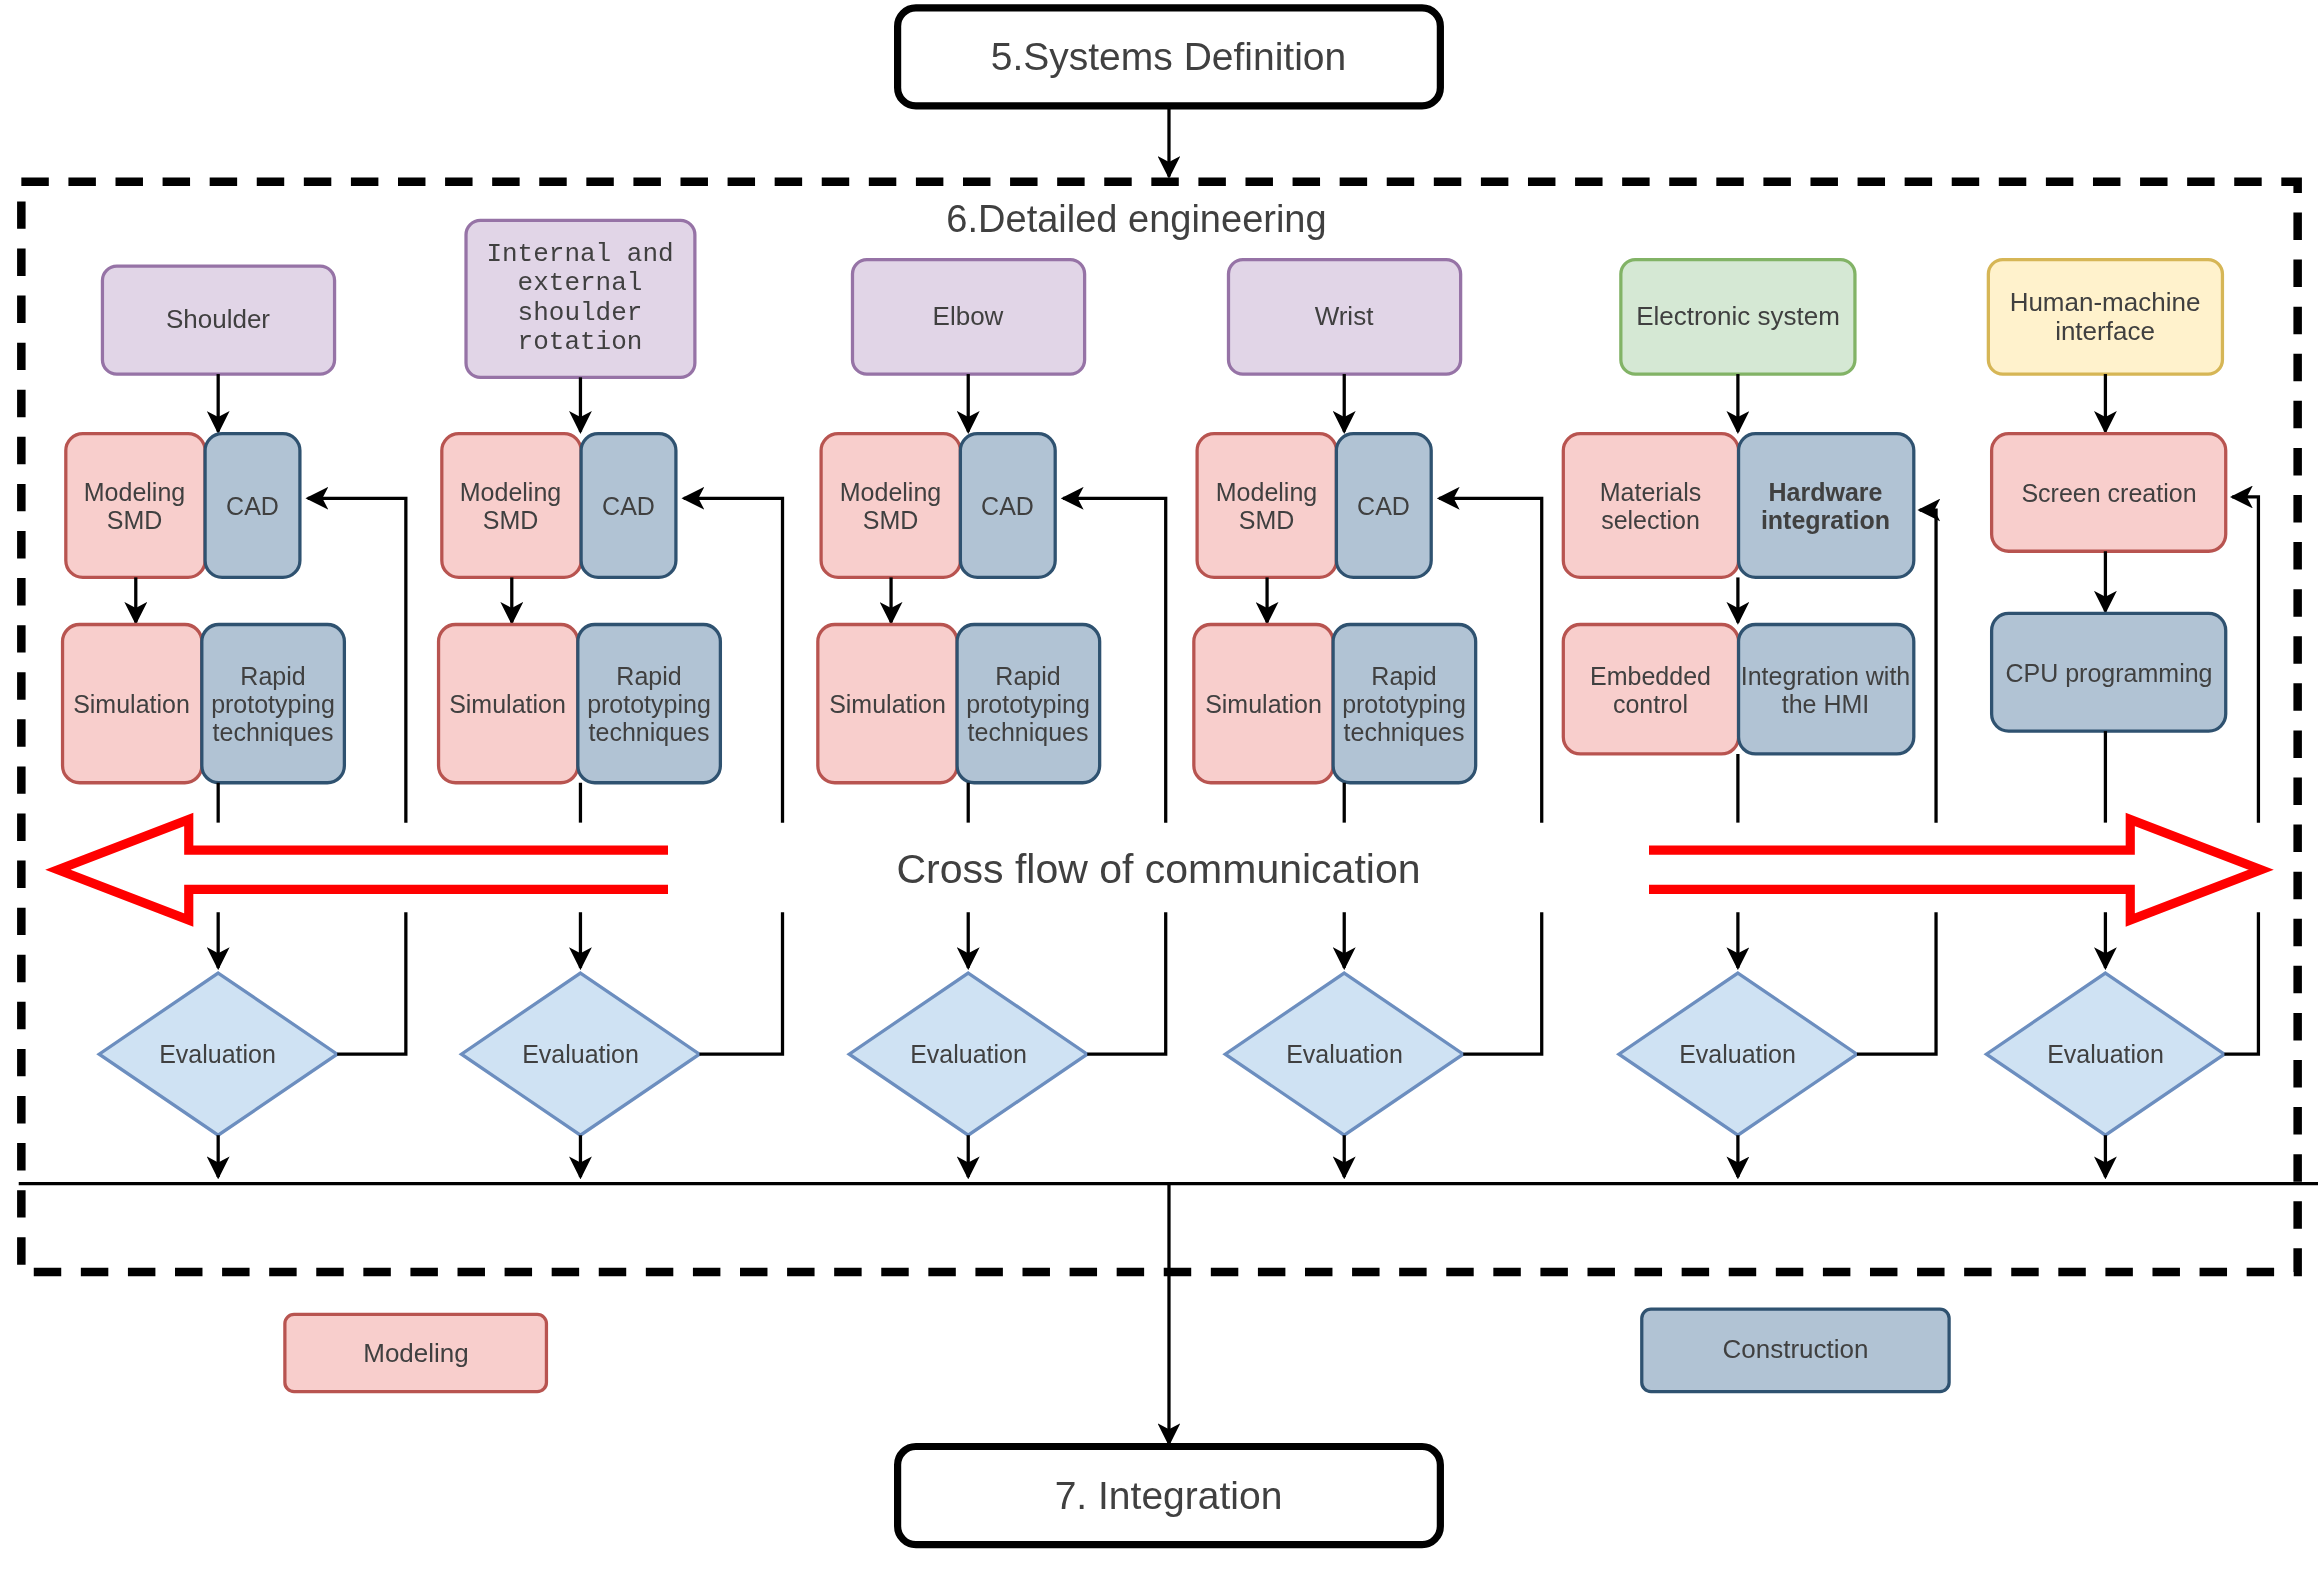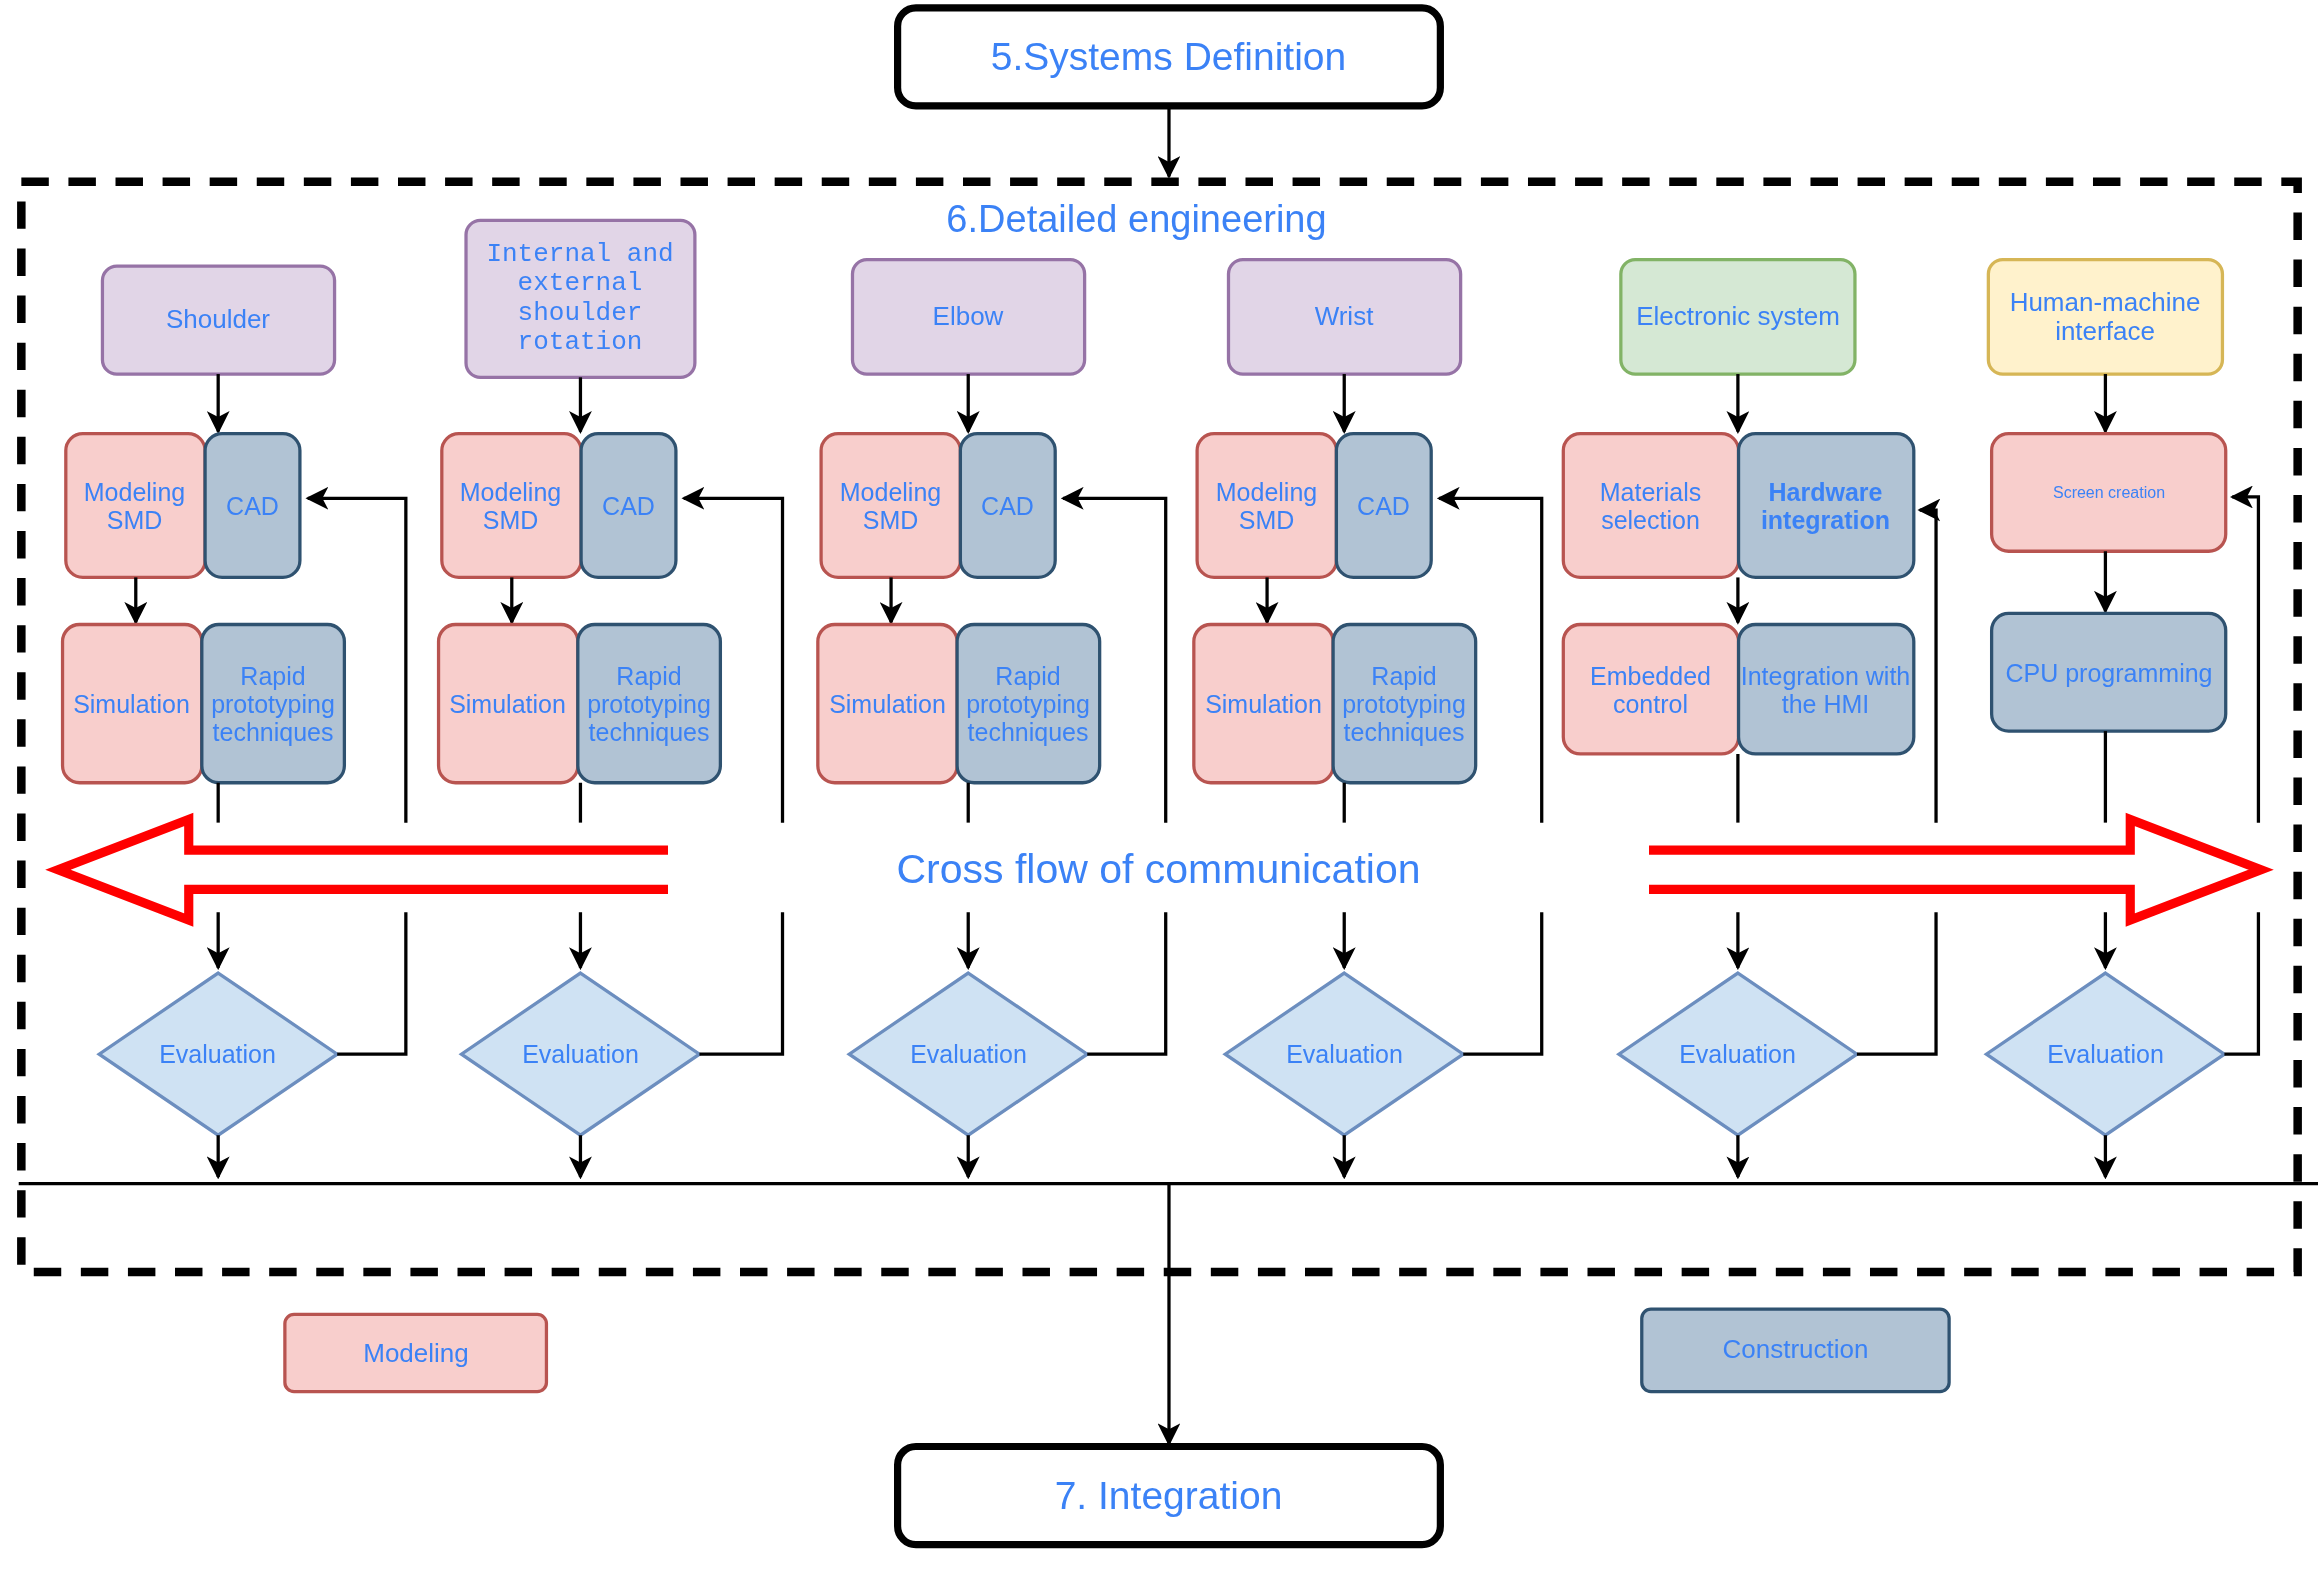--- a/index.html
+++ b/index.html
@@ -1,20 +1,20 @@
 <!DOCTYPE html>
 <html style="font-size:10.5px"><head>
 <meta charset="utf-8">
 <style>
   html,body{margin:0;padding:0;background:#ffffff;}
   #stage{position:relative;width:2319px;height:1574px;background:#fff;
          font-family:"Liberation Sans",sans-serif;overflow:hidden;}
   svg{position:absolute;left:0;top:0;width:2319px;height:1574px;}
   .nodeLabel{position:absolute;display:flex;align-items:center;justify-content:center;
-             text-align:center;line-height:1.12;color:#3b82f6;pointer-events:none;}
+             text-align:center;line-height:1.12;color:#404040;pointer-events:none;}
 </style>
 </head>
 <body>
 
 <div id="stage">
 
   <svg viewBox="0 0 3545 2407" xmlns="http://www.w3.org/2000/svg">
     <defs>
       <marker id="arrowBlack" viewBox="0 0 10 10" refX="9" refY="5" markerWidth="7" markerHeight="7" orient="auto-start-reverse">
         <path d="M0,0 L10,5 L0,10 L2.6,5 z" fill="#000"></path>
@@ -163,21 +163,21 @@
   <div class="nodeLabel" style="left:1243px;top:1028px;width:203px;height:52px;font-size:25px;">Evaluation</div>
 
   <div class="nodeLabel" style="left:1634px;top:260px;width:208px;height:114px;font-size:26px;">Electronic system</div>
   <div class="nodeLabel" style="left:1563px;top:434px;width:175px;height:144px;font-size:25px;">Materials selection</div>
   <div class="nodeLabel" style="left:1738px;top:434px;width:175px;height:144px;font-size:25px;font-weight:bold;">Hardware integration</div>
   <div class="nodeLabel" style="left:1563px;top:625px;width:175px;height:130px;font-size:25px;">Embedded control</div>
   <div class="nodeLabel" style="left:1738px;top:625px;width:175px;height:130px;font-size:25px;">Integration with the HMI</div>
   <div class="nodeLabel" style="left:1636px;top:1028px;width:203px;height:52px;font-size:25px;">Evaluation</div>
 
   <div class="nodeLabel" style="left:1988px;top:260px;width:234px;height:114px;font-size:26px;">Human-machine interface</div>
-  <div class="nodeLabel" style="left:1992px;top:434px;width:234px;height:118px;font-size:16px;">Screen creation</div>
+  <div class="nodeLabel" style="left:1992px;top:434px;width:234px;height:118px;font-size:25px;">Screen creation</div>
   <div class="nodeLabel" style="left:1992px;top:614px;width:234px;height:118px;font-size:25px;">CPU programming</div>
   <div class="nodeLabel" style="left:2004px;top:1028px;width:203px;height:52px;font-size:25px;">Evaluation</div>
 
   <div class="nodeLabel" style="left:668px;top:844px;width:981px;height:52px;font-size:41px;background:#fff;">Cross flow of communication</div>
 
   <div class="nodeLabel" style="left:285px;top:1315px;width:262px;height:77px;font-size:26px;">Modeling</div>
   <div class="nodeLabel" style="left:1642px;top:1309px;width:307px;height:82px;font-size:26px;">Construction</div>
 
   <div class="nodeLabel" style="left:897px;top:1447px;width:543px;height:98px;font-size:39px;">7. Integration</div>
 

